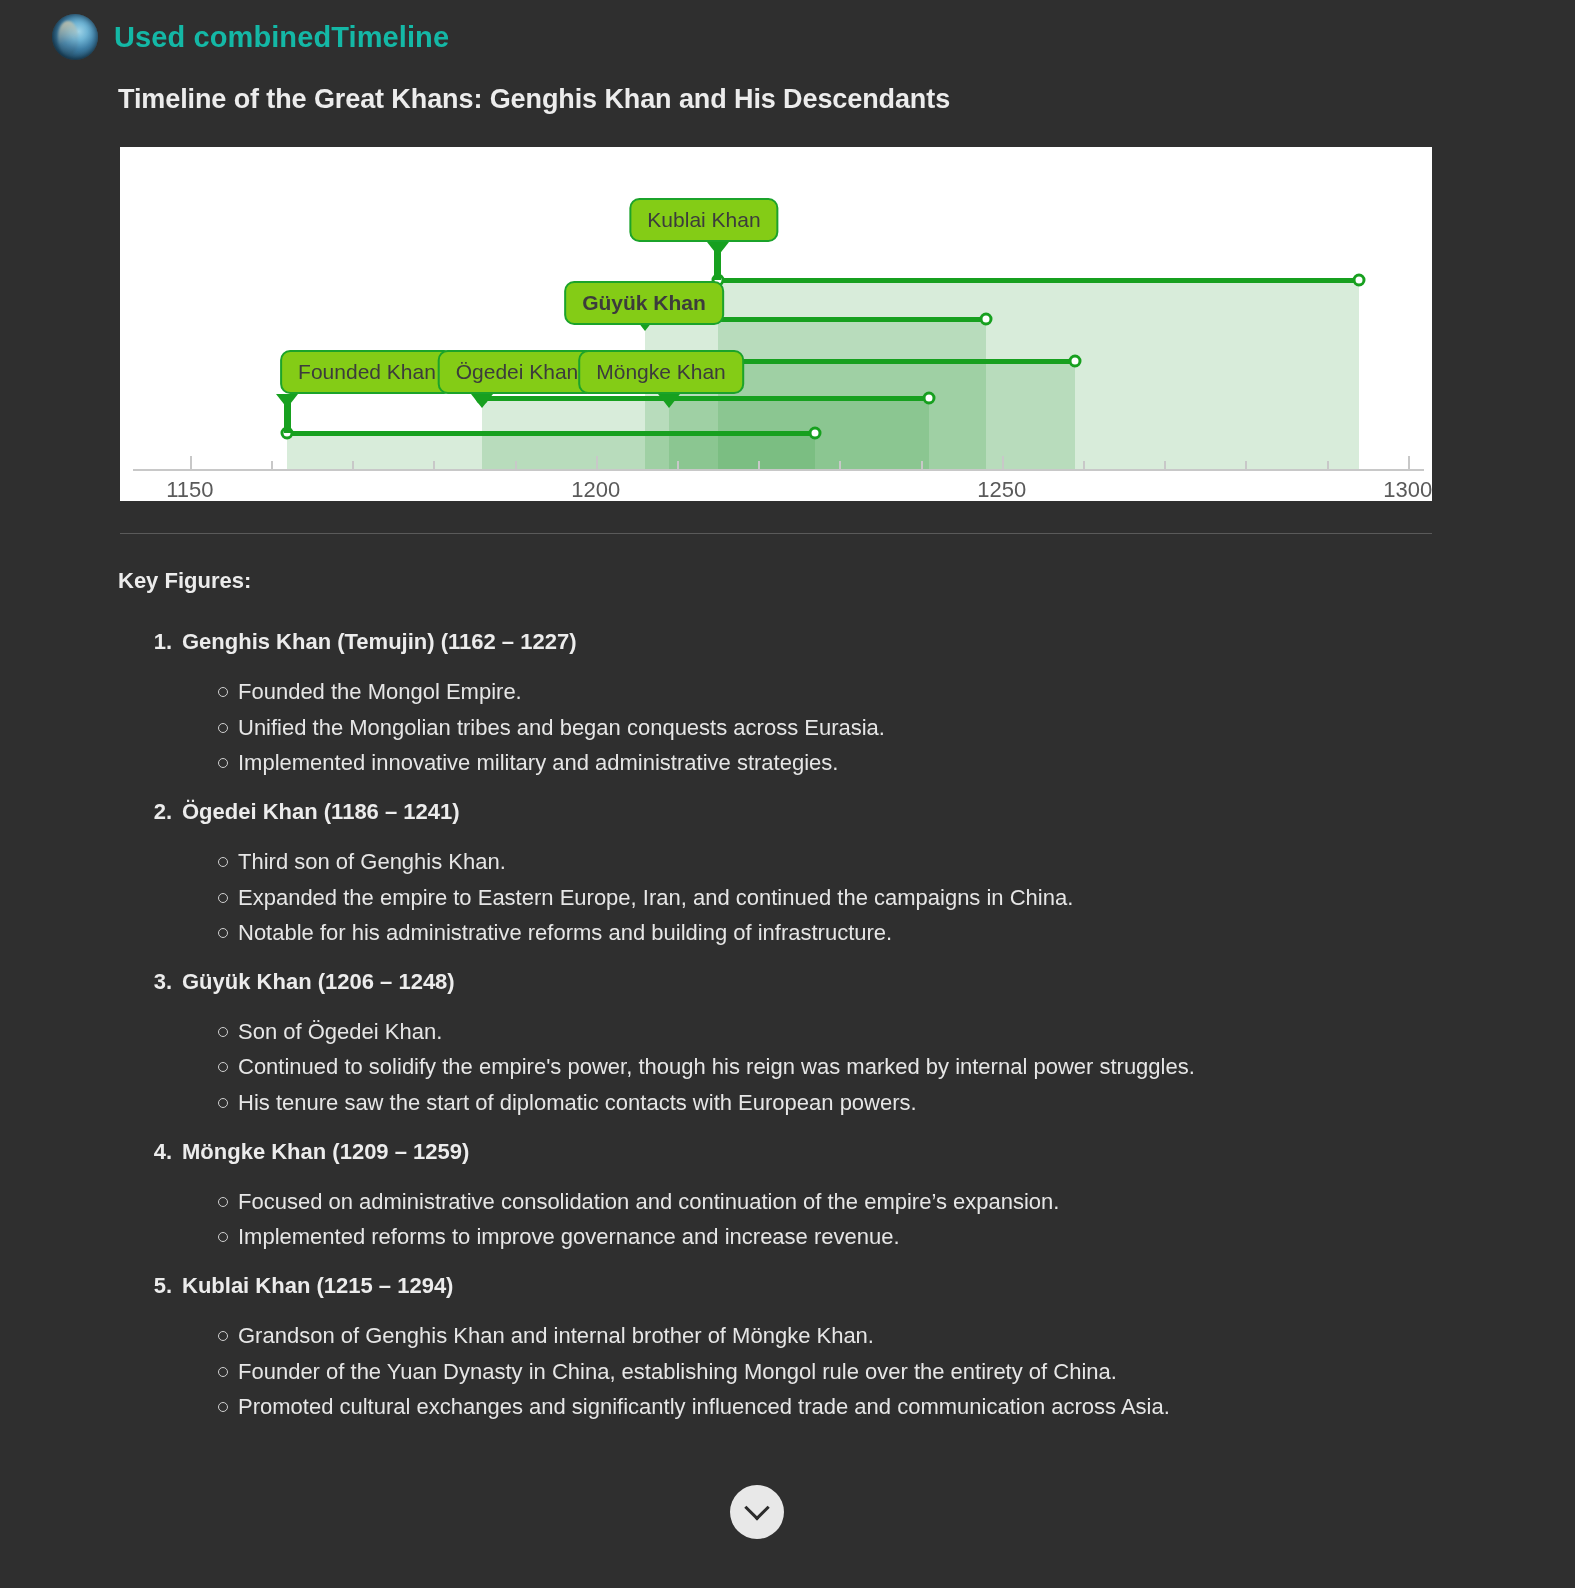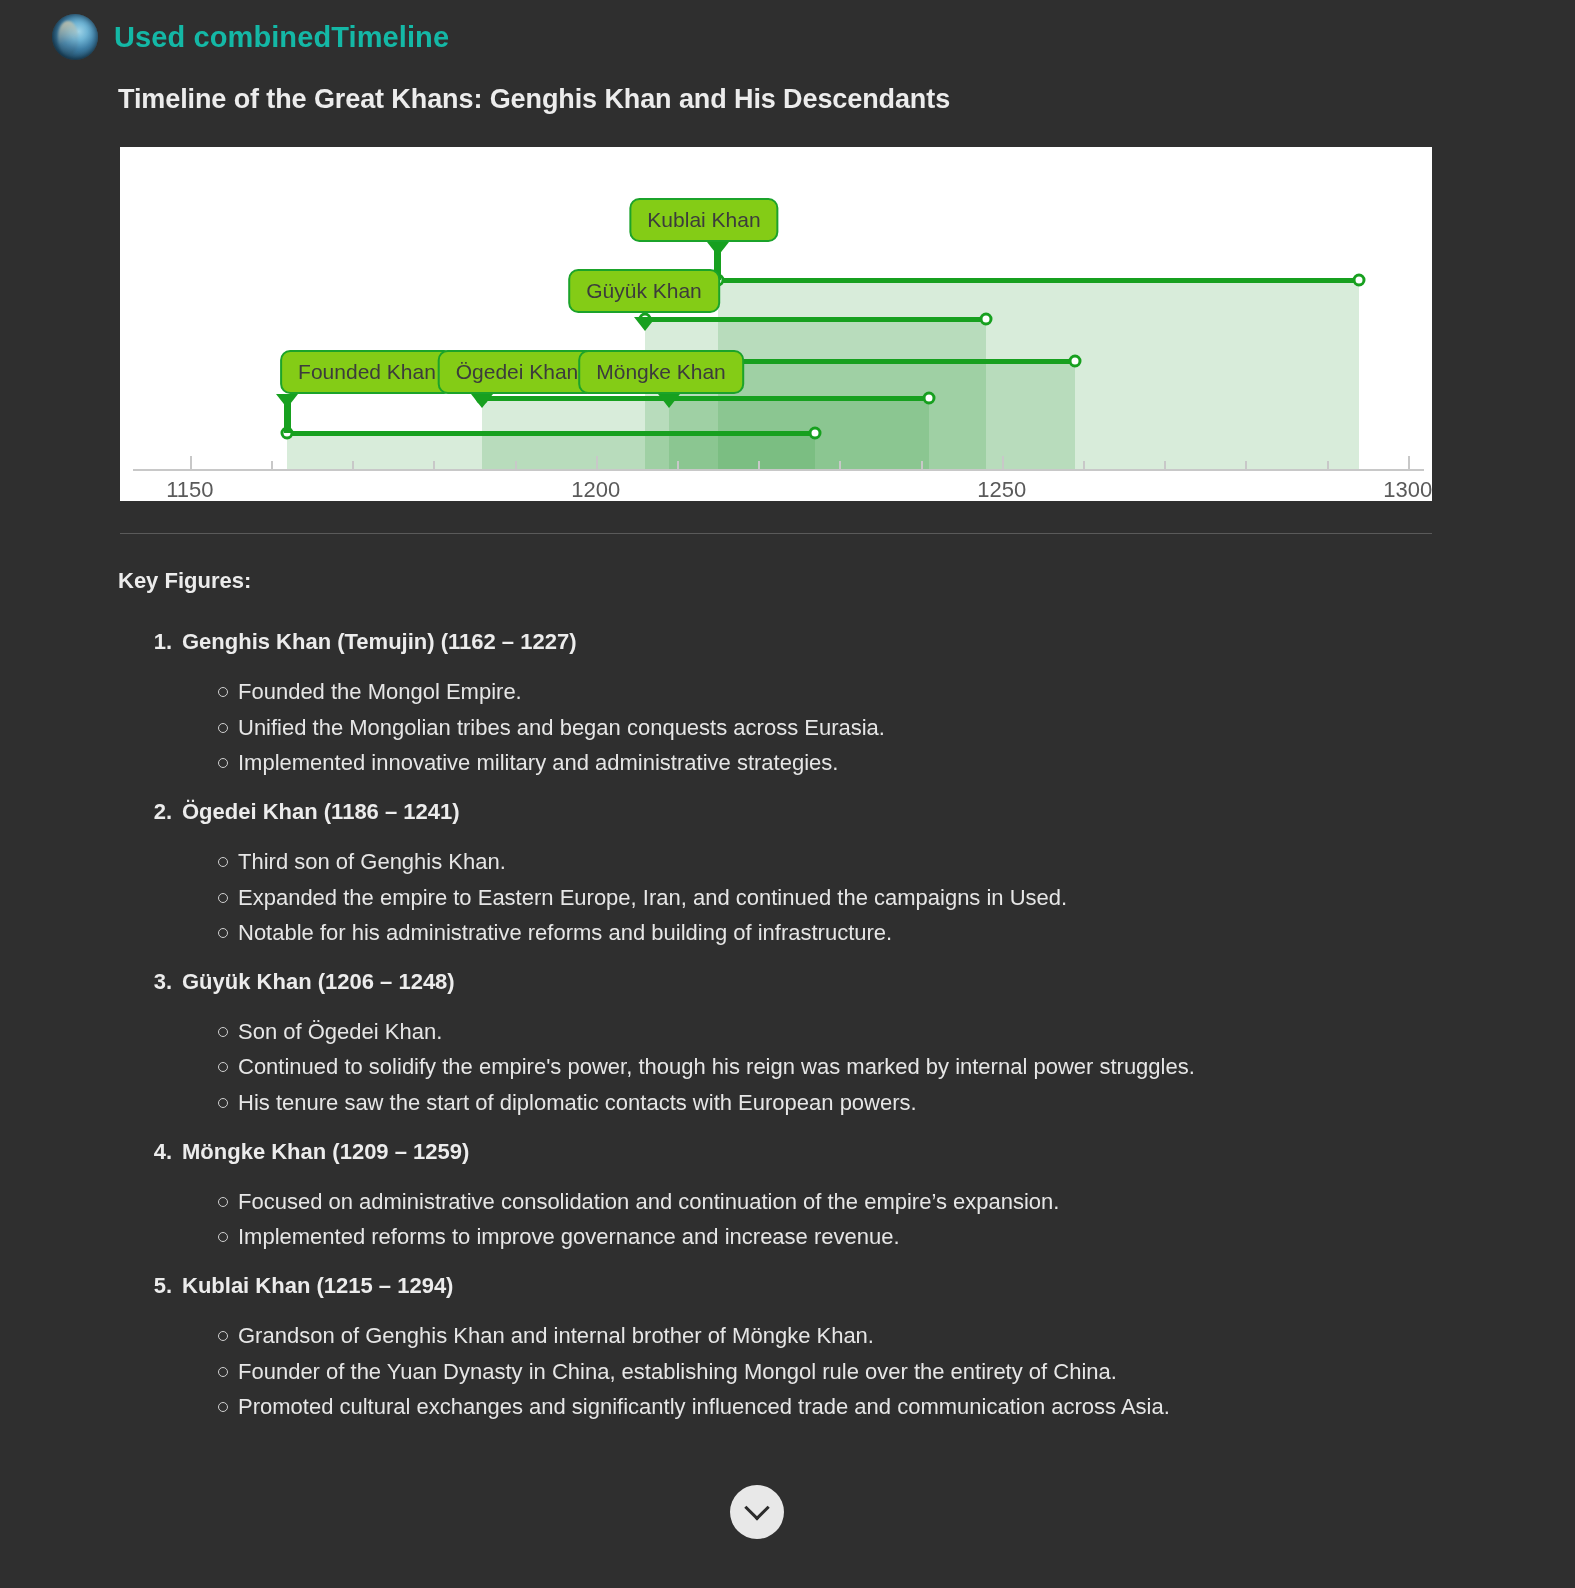--- a/index.html
+++ b/index.html
@@ -208,21 +208,21 @@
         <div class="arrowhead" style="left: 167.27px; top: 247px; border-top-color: rgb(23, 160, 31);"></div>
         <div class="name-box" style="left: 247px; top: 203px;">Founded Khan</div>
         <div class="connector" style="left: 358.638px; top: 247px; height: 4px; background: rgb(23, 160, 31);"></div>
         <div class="arrowhead" style="left: 362.138px; top: 247px; border-top-color: rgb(23, 160, 31);"></div>
         <div class="name-box" style="left: 397px; top: 203px;">Ögedei Khan</div>
         <div class="connector" style="left: 545.387px; top: 247px; height: 0px; background: rgb(23, 160, 31);"></div>
         <div class="arrowhead" style="left: 548.887px; top: 247px; border-top-color: rgb(23, 160, 31);"></div>
         <div class="name-box" style="left: 541px; top: 203px;">Möngke Khan</div>
         <div class="connector" style="left: 521.028px; top: 170px; height: 2px; background: rgb(23, 160, 31);"></div>
         <div class="arrowhead" style="left: 524.528px; top: 170px; border-top-color: rgb(23, 160, 31);"></div>
-        <div class="name-box" style="left: 524px; top: 122px;">Güyük Khan</div>
+        <div class="name-box" style="left: 524px; top: 134px; font-weight: bold;">Güyük Khan</div>
         <div class="connector" style="left: 594.104px; top: 95px; height: 38px; background: rgb(23, 160, 31);"></div>
         <div class="arrowhead" style="left: 597.604px; top: 95px; border-top-color: rgb(23, 160, 31);"></div>
         <div class="name-box" style="left: 584px; top: 51px;">Kublai Khan</div>
         <div class="axis-line" style="top: 322px;"></div>
         <div class="tick major" style="left: 69.8365px; top: 309px;"></div>
         <div class="tick minor" style="left: 151.031px; top: 314px;"></div>
         <div class="tick minor" style="left: 232.226px; top: 314px;"></div>
         <div class="tick minor" style="left: 313.421px; top: 314px;"></div>
         <div class="tick minor" style="left: 394.616px; top: 314px;"></div>
         <div class="tick major" style="left: 475.811px; top: 309px;"></div>
@@ -259,21 +259,21 @@
           <li>Implemented innovative military and administrative strategies.</li>
         </ul>
       </div>
       <div class="fig-item">
         <div class="fig-title">
           <span class="fig-num">2.</span>
           <span>Ögedei Khan (1186 – 1241)</span>
         </div>
         <ul class="fig-bullets">
           <li>Third son of Genghis Khan.</li>
-          <li>Expanded the empire to Eastern Europe, Iran, and continued the campaigns in Used.</li>
+          <li>Expanded the empire to Eastern Europe, Iran, and continued the campaigns in China.</li>
           <li>Notable for his administrative reforms and building of infrastructure.</li>
         </ul>
       </div>
       <div class="fig-item">
         <div class="fig-title">
           <span class="fig-num">3.</span>
           <span>Güyük Khan (1206 – 1248)</span>
         </div>
         <ul class="fig-bullets">
           <li>Son of Ögedei Khan.</li>

